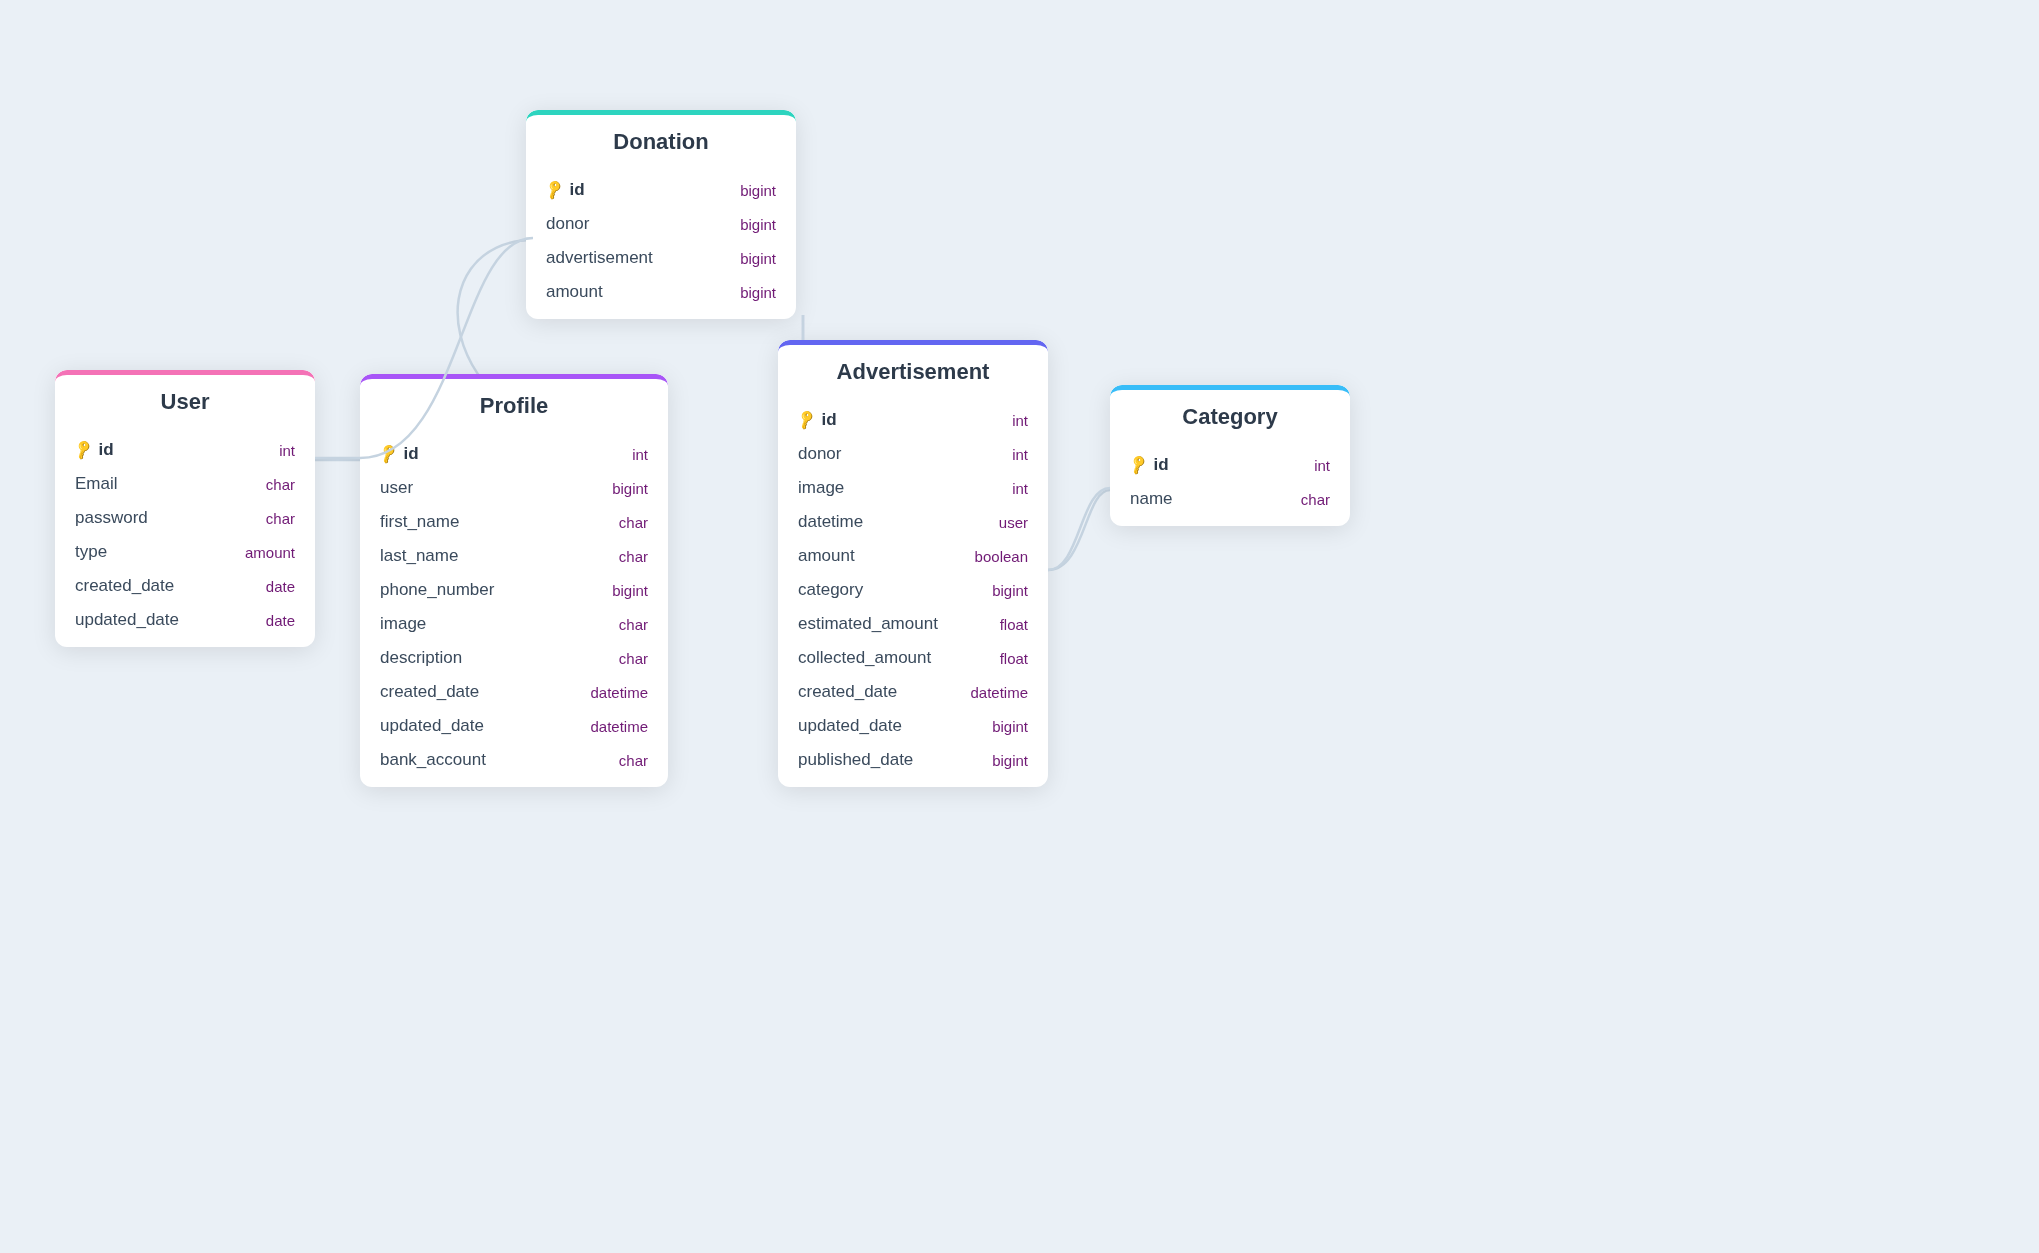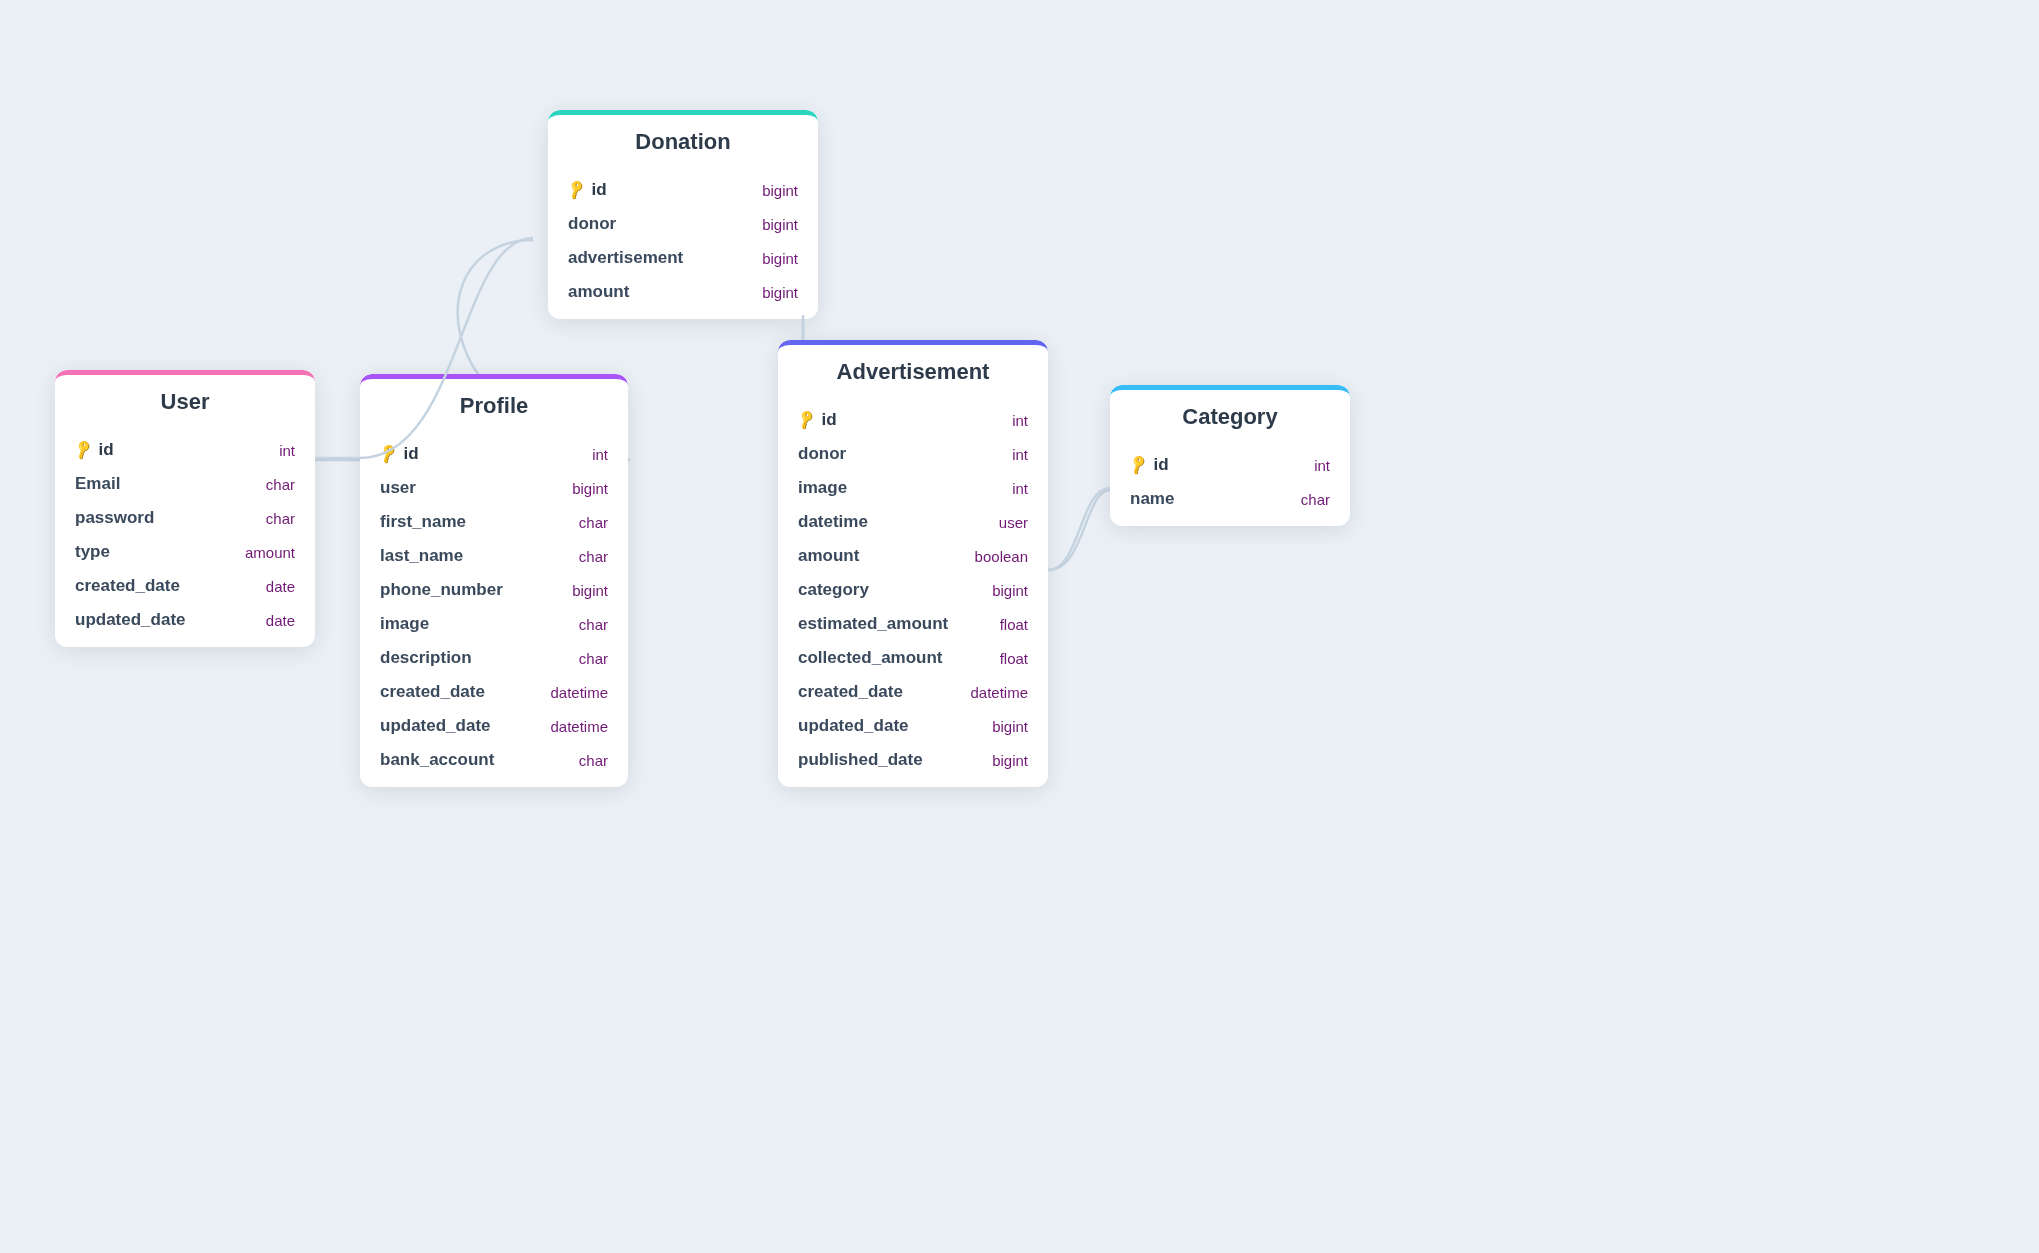--- a/index.html
+++ b/index.html
@@ -47,21 +47,21 @@
       justify-content: space-between;
       padding: 7px 20px;
       font-size: 17px;
     }
 
     .db-table-row .field-name {
       color: #3a4a5c;
       display: flex;
       align-items: center;
       gap: 6px;
-      font-weight: 700;
+      font-weight: 400;
     }
 
     .db-table-row .field-name.pk {
       font-weight: 700;
       color: #2d3a4a;
     }
 
     .db-table-row .field-type {
       color: #701a75;
       font-size: 15px;
@@ -105,21 +105,21 @@
 
     <path d="M 803 315 L 803 340"></path>
 
     <path d="M 533 240 C 420 240, 420 420, 630 460"></path>
 
     <path d="M 360 460 L 315 460"></path>
 
     <path d="M 1048 570 C 1085 570, 1085 490, 1110 490"></path>
   </svg>
 
-  <div class="db-table table-donation" style="left:548px; top:110px; width:270px;">
+  <div class="db-table table-donation" style="left:526px; top:110px; width:270px;">
     <div class="db-table-header">Donation</div>
     <div class="db-table-body">
       <div class="db-table-row">
         <span class="field-name pk">
           <span class="key-icon">🔑</span>
           id
         </span>
         <span class="field-type">bigint</span>
       </div>
       <div class="db-table-row">
@@ -163,21 +163,21 @@
         <span class="field-name">created_date</span>
         <span class="field-type">date</span>
       </div>
       <div class="db-table-row">
         <span class="field-name">updated_date</span>
         <span class="field-type">date</span>
       </div>
     </div>
   </div>
 
-  <div class="db-table table-profile" style="left:360px; top:374px; width:268px;">
+  <div class="db-table table-profile" style="left:360px; top:374px; width:308px;">
     <div class="db-table-header">Profile</div>
     <div class="db-table-body">
       <div class="db-table-row">
         <span class="field-name pk">
           <span class="key-icon">🔑</span>
           id
         </span>
         <span class="field-type">int</span>
       </div>
       <div class="db-table-row">

